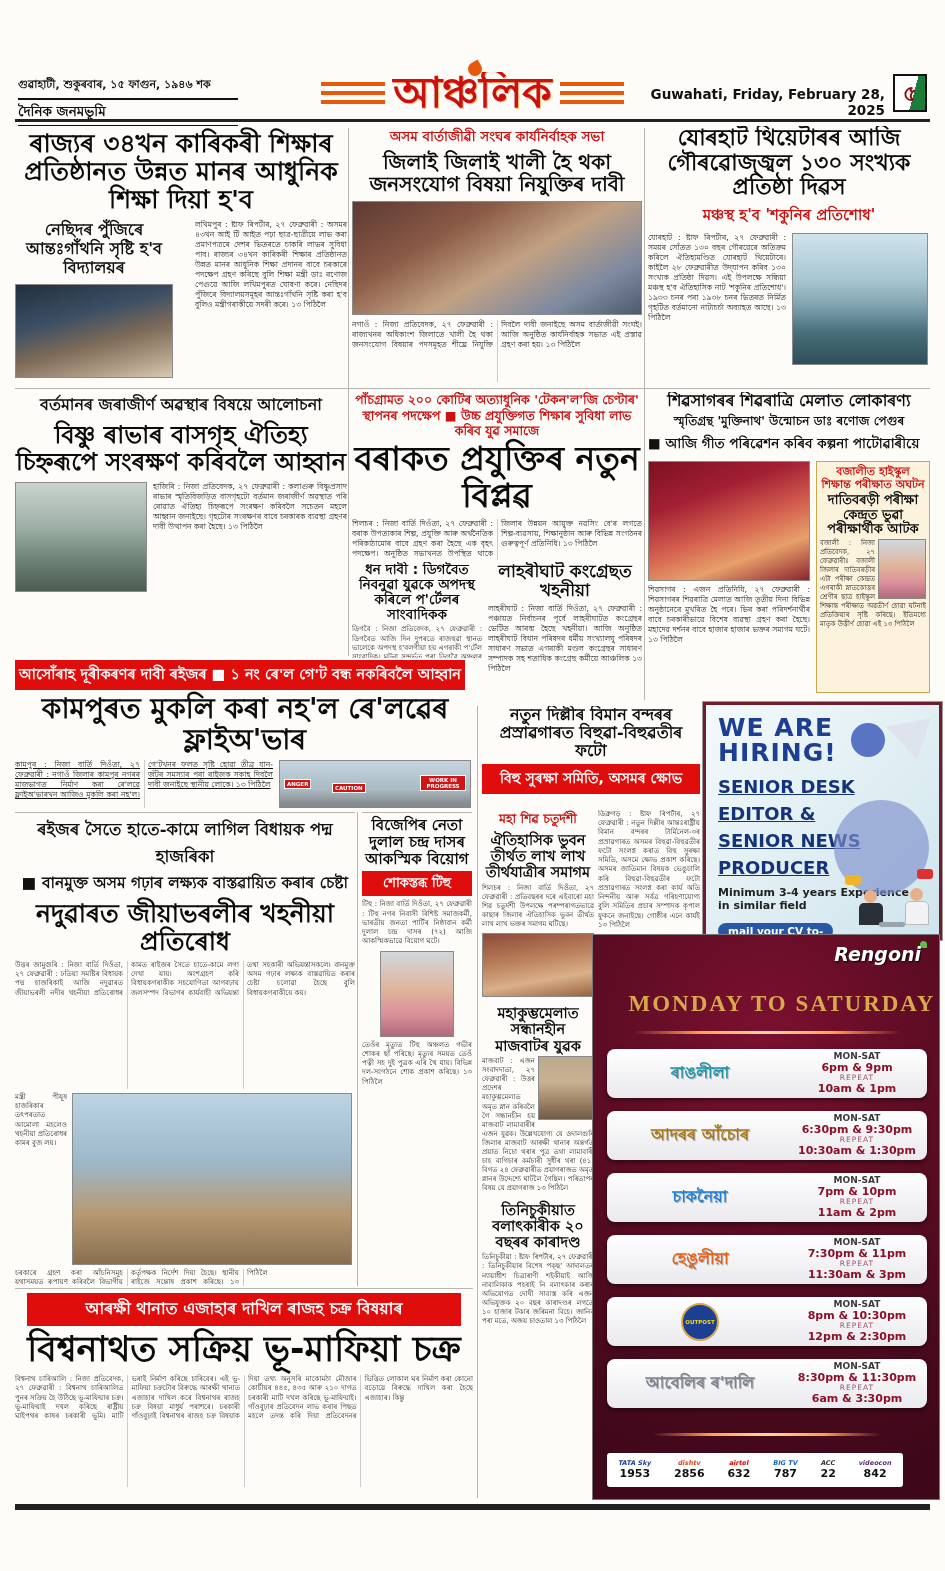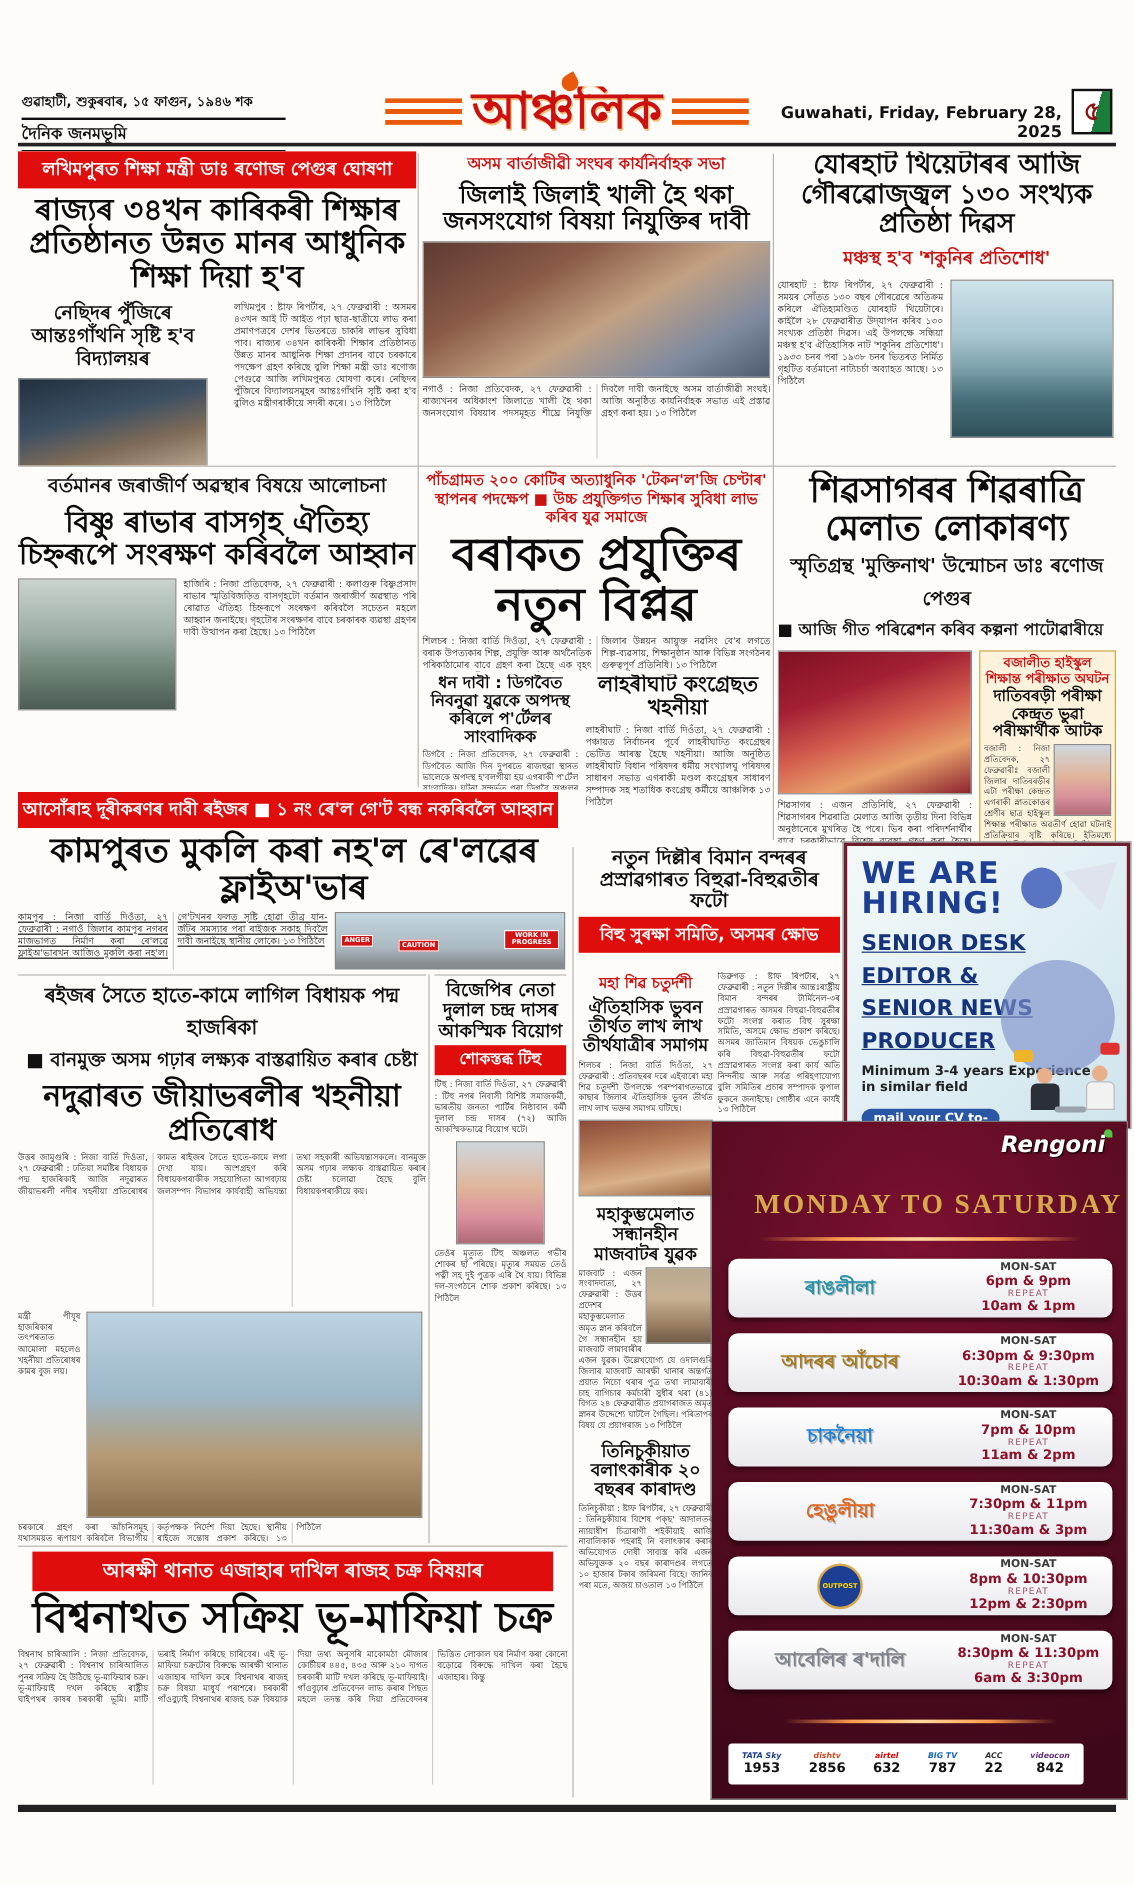--- a/index.html
+++ b/index.html
@@ -94,21 +94,20 @@
 
   <div class="abs hrule" style="left:15px;top:119px;width:915px;height:3px;"></div>
 
   <div class="abs vrule" style="left:348px;top:128px;height:528px;"></div>
   <div class="abs vrule" style="left:644px;top:128px;height:572px;"></div>
   <div class="abs vrule" style="left:477px;top:706px;height:792px;"></div>
   <div class="abs vrule" style="left:357px;top:812px;height:474px;"></div>
   <div class="abs" style="left:15px;top:388px;width:915px;height:1px;background:#b9b5ae;"></div>
 
   <div class="abs" style="left:15px;top:126px;width:332px;height:262px;">
-    <div class="redbar" style="font-size:15px;padding:3px 2px;">লখিমপুৰত শিক্ষা মন্ত্ৰী ডাঃ ৰণোজ পেগুৰ ঘোষণা</div>
     <div class="headline" style="font-size:25px;margin-top:4px;">ৰাজ্যৰ ৩৪খন কাৰিকৰী শিক্ষাৰ প্ৰতিষ্ঠানত উন্নত মানৰ আধুনিক শিক্ষা দিয়া হ'ব</div>
     <div style="display:flex;gap:22px;margin-top:6px;">
       <div style="width:158px;">
         <div class="bold c" style="font-size:16px;line-height:1.2;">নেছিদৰ পুঁজিৰে আন্তঃগাঁথনি সৃষ্টি হ'ব বিদ্যালয়ৰ</div>
         <div class="photo ph-press" style="width:156px;height:92px;margin-top:6px;"></div>
       </div>
       <div class="body-txt" style="flex:1;height:178px;">লখিমপুৰ : ষ্টাফ ৰিপৰ্টাৰ, ২৭ ফেব্ৰুৱাৰী : অসমৰ ৪৩খন আই টি আইত পঢ়া ছাত্ৰ-ছাত্ৰীয়ে লাভ কৰা প্ৰমাণপত্ৰৰে দেশৰ ভিতৰতে চাকৰি লাভৰ সুবিধা পাব। ৰাজ্যৰ ৩৪খন কাৰিকৰী শিক্ষাৰ প্ৰতিষ্ঠানত উন্নত মানৰ আধুনিক শিক্ষা প্ৰদানৰ বাবে চৰকাৰে পদক্ষেপ গ্ৰহণ কৰিছে বুলি শিক্ষা মন্ত্ৰী ডাঃ ৰণোজ পেগুৱে আজি লখিমপুৰত ঘোষণা কৰে। নেছিদৰ পুঁজিৰে বিদ্যালয়সমূহৰ আন্তঃগাঁথনি সৃষ্টি কৰা হ'ব বুলিও মন্ত্ৰীগৰাকীয়ে সদৰী কৰে। ১৩ পিঠিলৈ</div>
     </div>
   </div>
 
@@ -132,37 +131,37 @@
     <div class="bold c" style="font-size:16px;">বৰ্তমানৰ জৰাজীৰ্ণ অৱস্থাৰ বিষয়ে আলোচনা</div>
     <div class="headline" style="font-size:24px;margin-top:3px;">বিষ্ণু ৰাভাৰ বাসগৃহ ঐতিহ্য চিহ্নৰূপে সংৰক্ষণ কৰিবলৈ আহ্বান</div>
     <div style="display:flex;gap:6px;margin-top:6px;">
       <div class="photo ph-house" style="width:130px;height:108px;"></div>
       <div class="body-txt" style="flex:1;height:128px;">হাজিৰি : নিজা প্ৰতিবেদক, ২৭ ফেব্ৰুৱাৰী : কলাগুৰু বিষ্ণুপ্ৰসাদ ৰাভাৰ স্মৃতিবিজড়িত বাসগৃহটো বৰ্তমান জৰাজীৰ্ণ অৱস্থাত পৰি ৰোৱাত ঐতিহ্য চিহ্নৰূপে সংৰক্ষণ কৰিবলৈ সচেতন মহলে আহ্বান জনাইছে। গৃহটোৰ সংৰক্ষণৰ বাবে চৰকাৰক ব্যৱস্থা গ্ৰহণৰ দাবী উত্থাপন কৰা হৈছে। ১৩ পিঠিলৈ</div>
     </div>
   </div>
 
   <div class="abs" style="left:352px;top:392px;width:290px;height:168px;">
     <div class="red bold c" style="font-size:12.5px;line-height:1.25;">পাঁচগ্ৰামত ২০০ কোটিৰ অত্যাধুনিক 'টেকন'ল'জি চেণ্টাৰ' স্থাপনৰ পদক্ষেপ ■ উচ্চ প্ৰযুক্তিগত শিক্ষাৰ সুবিধা লাভ কৰিব যুৱ সমাজে</div>
-    <div class="headline" style="font-size:38px;margin-top:2px;">বৰাকত প্ৰযুক্তিৰ নতুন বিপ্লৱ</div>
+    <div class="headline" style="font-size:33px;margin-top:2px;">বৰাকত প্ৰযুক্তিৰ নতুন বিপ্লৱ</div>
     <div class="body-txt cols2" style="margin-top:4px;height:66px;">শিলচৰ : নিজা বাৰ্তি দিওঁতা, ২৭ ফেব্ৰুৱাৰী : বৰাক উপত্যকাৰ শিল্প, প্ৰযুক্তি আৰু অৰ্থনৈতিক পৰিকাঠামোৰ বাবে গ্ৰহণ কৰা হৈছে এক বৃহৎ পদক্ষেপ। অনুষ্ঠিত সভাখনত উপস্থিত থাকে জিলাৰ উন্নয়ন আয়ুক্ত নৱসিং বে'ৰ লগতে শিল্প-ব্যৱসায়, শিক্ষানুষ্ঠান আৰু বিভিন্ন সংগঠনৰ গুৰুত্বপূৰ্ণ প্ৰতিনিধি। ১৩ পিঠিলৈ</div>
   </div>
 
   <div class="abs" style="left:352px;top:562px;width:130px;height:96px;">
     <div class="headline" style="font-size:13.5px;">ধন দাবী : ডিগবৈত নিবনুৱা যুৱকে অপদস্থ কৰিলে প'ৰ্টেলৰ সাংবাদিকক</div>
     <div class="body-txt" style="margin-top:3px;font-size:7px;">ডিগবৈ : নিজা প্ৰতিবেদক, ২৭ ফেব্ৰুৱাৰী : ডিগবৈত আজি দিন দুপৰতে ৰাজহুৱা স্থানত ভালেকে অপদস্থ হ'বলগীয়া হয় এগৰাকী প'ৰ্টেল সাংবাদিক। ঘটনা সন্দৰ্ভত পৰা ডিগবৈ অঞ্চলৰ বহু ১৩ পিঠিলৈ</div>
   </div>
 
   <div class="abs" style="left:488px;top:562px;width:154px;height:240px;">
     <div class="headline" style="font-size:17px;">লাহৰীঘাট কংগ্ৰেছত খহনীয়া</div>
     <div class="body-txt" style="margin-top:4px;">লাহৰীঘাট : নিজা বাৰ্তি দিওঁতা, ২৭ ফেব্ৰুৱাৰী : পঞ্চায়ত নিৰ্বাচনৰ পূৰ্বে লাহৰীঘাটত কংগ্ৰেছৰ ভেটিত আৰম্ভ হৈছে খহনীয়া। আজি অনুষ্ঠিত লাহৰীঘাট বিধান পৰিষদৰ ধৰ্মীয় সংখ্যালঘু পৰিষদৰ সাধাৰণ সভাত এগৰাকী মণ্ডল কংগ্ৰেছৰ সাধাৰণ সম্পাদক সহ শতাধিক কংগ্ৰেছ কৰ্মীয়ে আঞ্চলিক ১৩ পিঠিলৈ</div>
   </div>
 
   <div class="abs" style="left:648px;top:392px;width:282px;height:310px;">
-    <div class="headline" style="font-size:29px;">শিৱসাগৰৰ শিৱৰাত্ৰি মেলাত লোকাৰণ্য</div>
-    <div class="bold c" style="font-size:16px;margin-top:2px;">স্মৃতিগ্ৰন্থ 'মুক্তিনাথ' উন্মোচন ডাঃ ৰণোজ পেগুৰ</div>
+    <div class="headline" style="font-size:16px;">শিৱসাগৰৰ শিৱৰাত্ৰি মেলাত লোকাৰণ্য</div>
+    <div class="bold c" style="font-size:12px;margin-top:2px;">স্মৃতিগ্ৰন্থ 'মুক্তিনাথ' উন্মোচন ডাঃ ৰণোজ পেগুৰ</div>
     <div class="bold" style="font-size:13.5px;margin-top:1px;">■ আজি গীত পৰিৱেশন কৰিব কল্পনা পাটোৱাৰীয়ে</div>
     <div style="display:flex;gap:6px;margin-top:5px;">
       <div style="width:162px;">
         <div class="photo ph-stage" style="width:160px;height:118px;"></div>
         <div class="body-txt" style="margin-top:4px;height:108px;">শিৱসাগৰ : এজন প্ৰতিনিধি, ২৭ ফেব্ৰুৱাৰী : শিৱসাগৰৰ শিৱৰাত্ৰি মেলাত আজি তৃতীয় দিনা বিভিন্ন অনুষ্ঠানেৰে মুখৰিত হৈ পৰে। ভিৰ কৰা পৰিদৰ্শনাৰ্থীৰ বাবে চৰকাৰীভাৱে বিশেষ ব্যৱস্থা গ্ৰহণ কৰা হৈছে। মহাদেৱ দৰ্শনৰ বাবে হাজাৰ হাজাৰ ভক্তৰ সমাগম ঘটে। ১৩ পিঠিলৈ</div>
       </div>
       <div style="flex:1;border:1px solid #caa84a;background:#fdf3dd;padding:3px;">
         <div class="red bold c" style="font-size:11px;line-height:1.2;">বজালীত হাইস্কুল শিক্ষান্ত পৰীক্ষাত অঘটন</div>
         <div class="headline" style="font-size:13px;margin-top:2px;">দাতিবৰড়ী পৰীক্ষা কেন্দ্ৰত ভুৱা পৰীক্ষাৰ্থীক আটক</div>
         <div class="photo ph-portrait" style="float:right;width:46px;height:58px;margin:2px 0 2px 3px;"></div>

